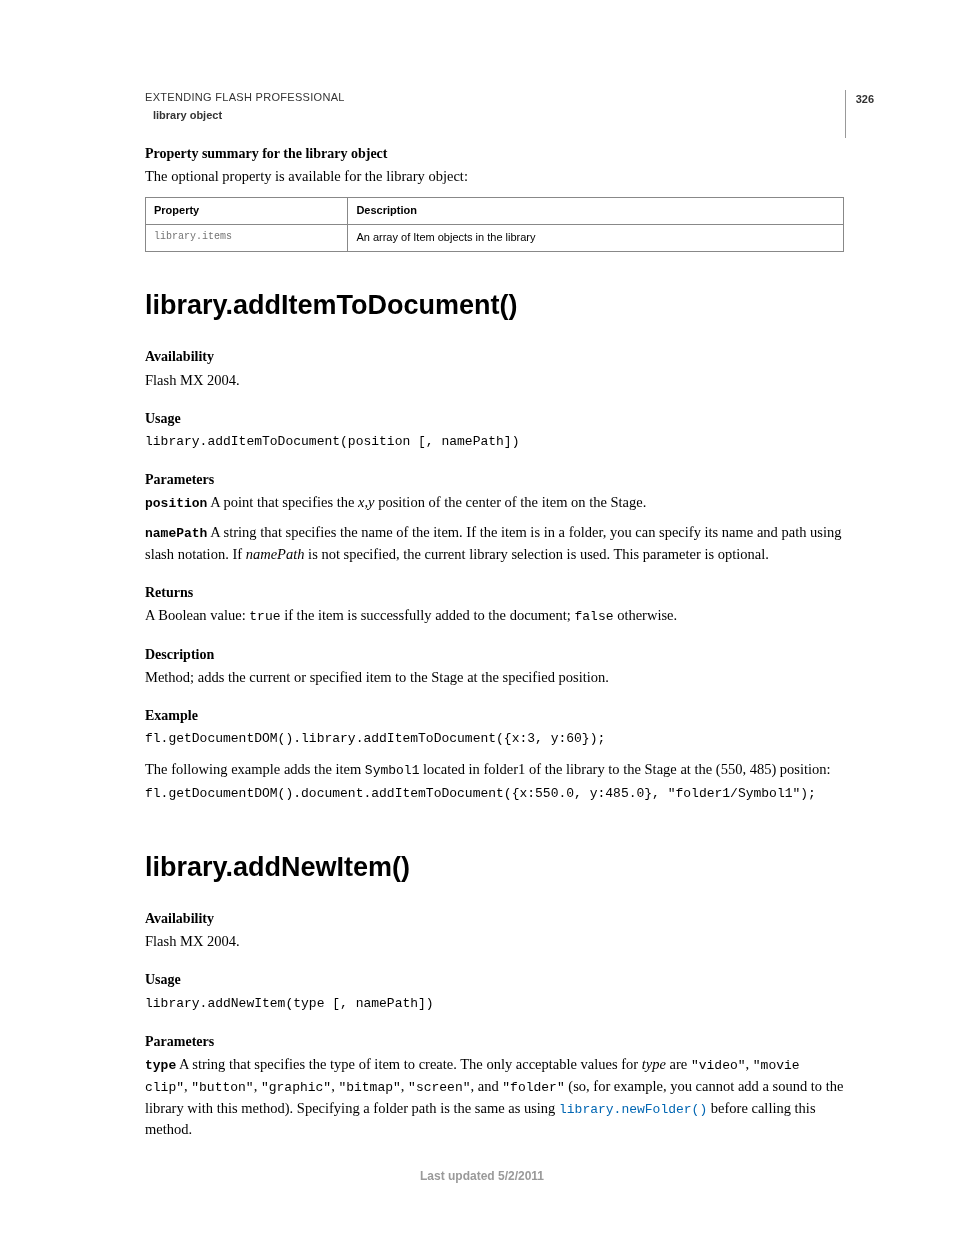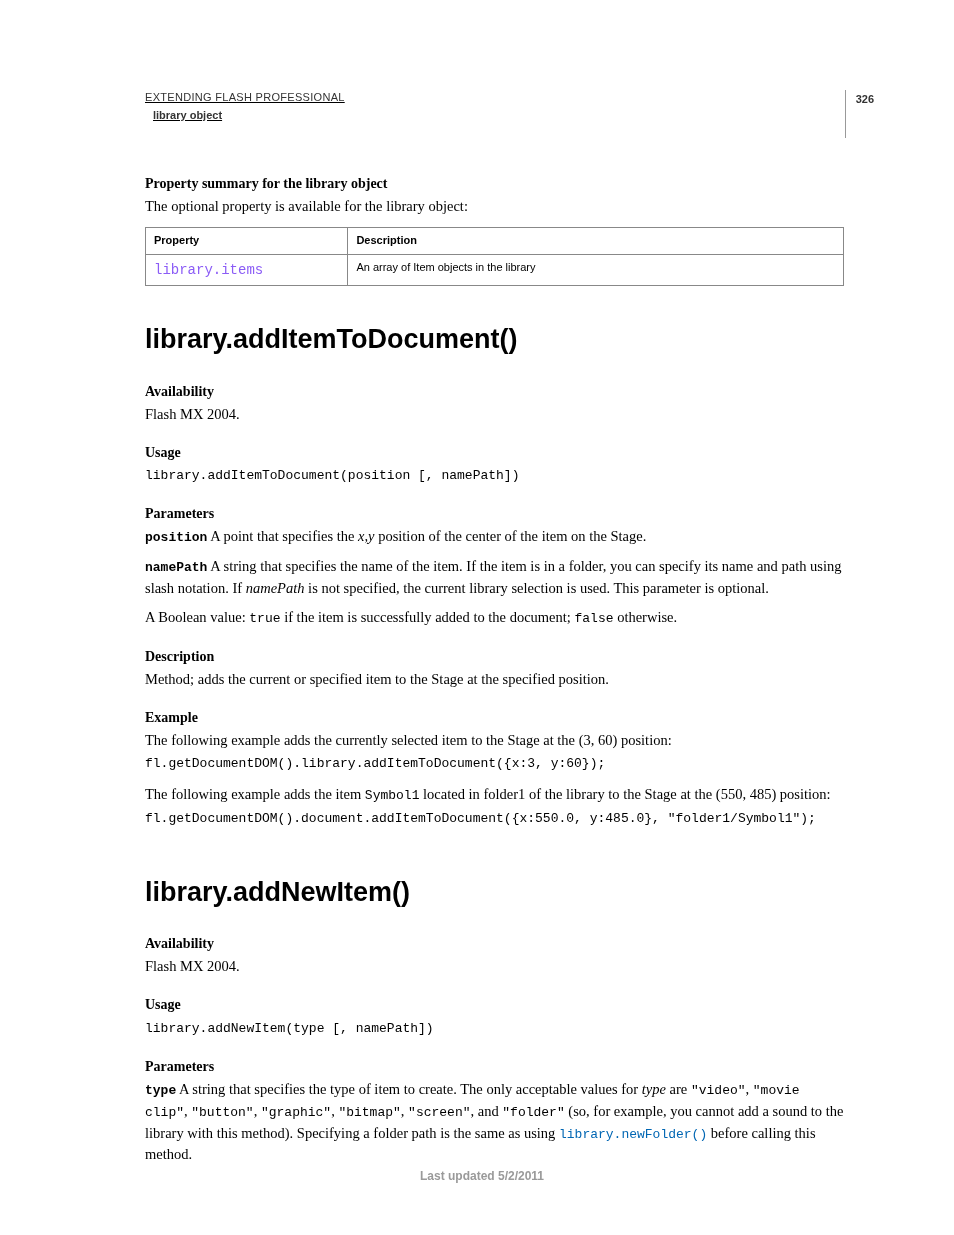--- a/index.html
+++ b/index.html
@@ -11,22 +11,21 @@
     line-height:1.45;
   }
   .page {
     width:954px; height:1235px;
     box-sizing:border-box;
     padding: 90px 110px 40px 145px;
     position:relative;
   }
   .header-block {
     position:relative;
-    margin-bottom:50px;
-    text-decoration:underline;
+    margin-bottom:20px;
   }
   .header-line1 {
     font-family: Arial, Helvetica, sans-serif;
     font-size:11px;
     letter-spacing:0.3px;
     color:#333;
   }
   .header-line2 {
     font-family: Arial, Helvetica, sans-serif;
     font-size:11px;
@@ -64,22 +63,22 @@
   }
   .prop-table th, .prop-table td {
     border:1px solid #888;
     padding:5px 8px;
     text-align:left;
     vertical-align:top;
   }
   .prop-table th { font-weight:bold; }
   .prop-table td.code-link {
     font-family: 'Courier New', monospace;
-    font-size:14px;
-    color:#8b5cf6;
+    font-size:10px;
+    color:#737373;
   }
   h1.method-title {
     font-family: Arial, Helvetica, sans-serif;
     font-weight:bold;
     font-size:27px;
     margin:34px 0 22px 0;
     letter-spacing:0px;
   }
   .code-block {
     font-family: 'Courier New', monospace;
@@ -147,29 +146,29 @@
   <div class="code-block">library.addItemToDocument(position [, namePath])</div>
 
   <div class="section-heading spaced">Parameters</div>
   <div class="paragraph">
     <span class="param-name">position</span><span>  A point that specifies the </span><span class="italic">x,y</span><span> position of the center of the item on the Stage.</span>
   </div>
   <div class="paragraph">
     <span class="param-name">namePath</span><span>  A string that specifies the name of the item. If the item is in a folder, you can specify its name and path using slash notation. If </span><span class="italic">namePath</span><span> is not specified, the current library selection is used. This parameter is optional.</span>
   </div>
 
+  <div class="section-heading spaced">Returns</div>
   <div class="paragraph">
     <span>A Boolean value: </span><span class="inline-code">true</span><span> if the item is successfully added to the document; </span><span class="inline-code">false</span><span> otherwise.</span>
   </div>
 
   <div class="section-heading spaced">Description</div>
   <div class="paragraph">Method; adds the current or specified item to the Stage at the specified position.</div>
 
   <div class="section-heading spaced">Example</div>
-  <div class="paragraph-tight">The following example adds the currently selected item to the Stage at the (3, 60) position:</div>
   <div class="code-block">fl.getDocumentDOM().library.addItemToDocument({x:3, y:60});</div>
   <div class="paragraph-tight">
     <span>The following example adds the item </span><span class="inline-code">Symbol1</span><span> located in folder1 of the library to the Stage at the (550, 485) position:</span>
   </div>
   <div class="code-block">fl.getDocumentDOM().document.addItemToDocument({x:550.0, y:485.0}, "folder1/Symbol1");</div>
 
   <h1 class="method-title" style="margin-top:44px;">library.addNewItem()</h1>
 
   <div class="section-heading">Availability</div>
   <div class="paragraph">Flash MX 2004.</div>

